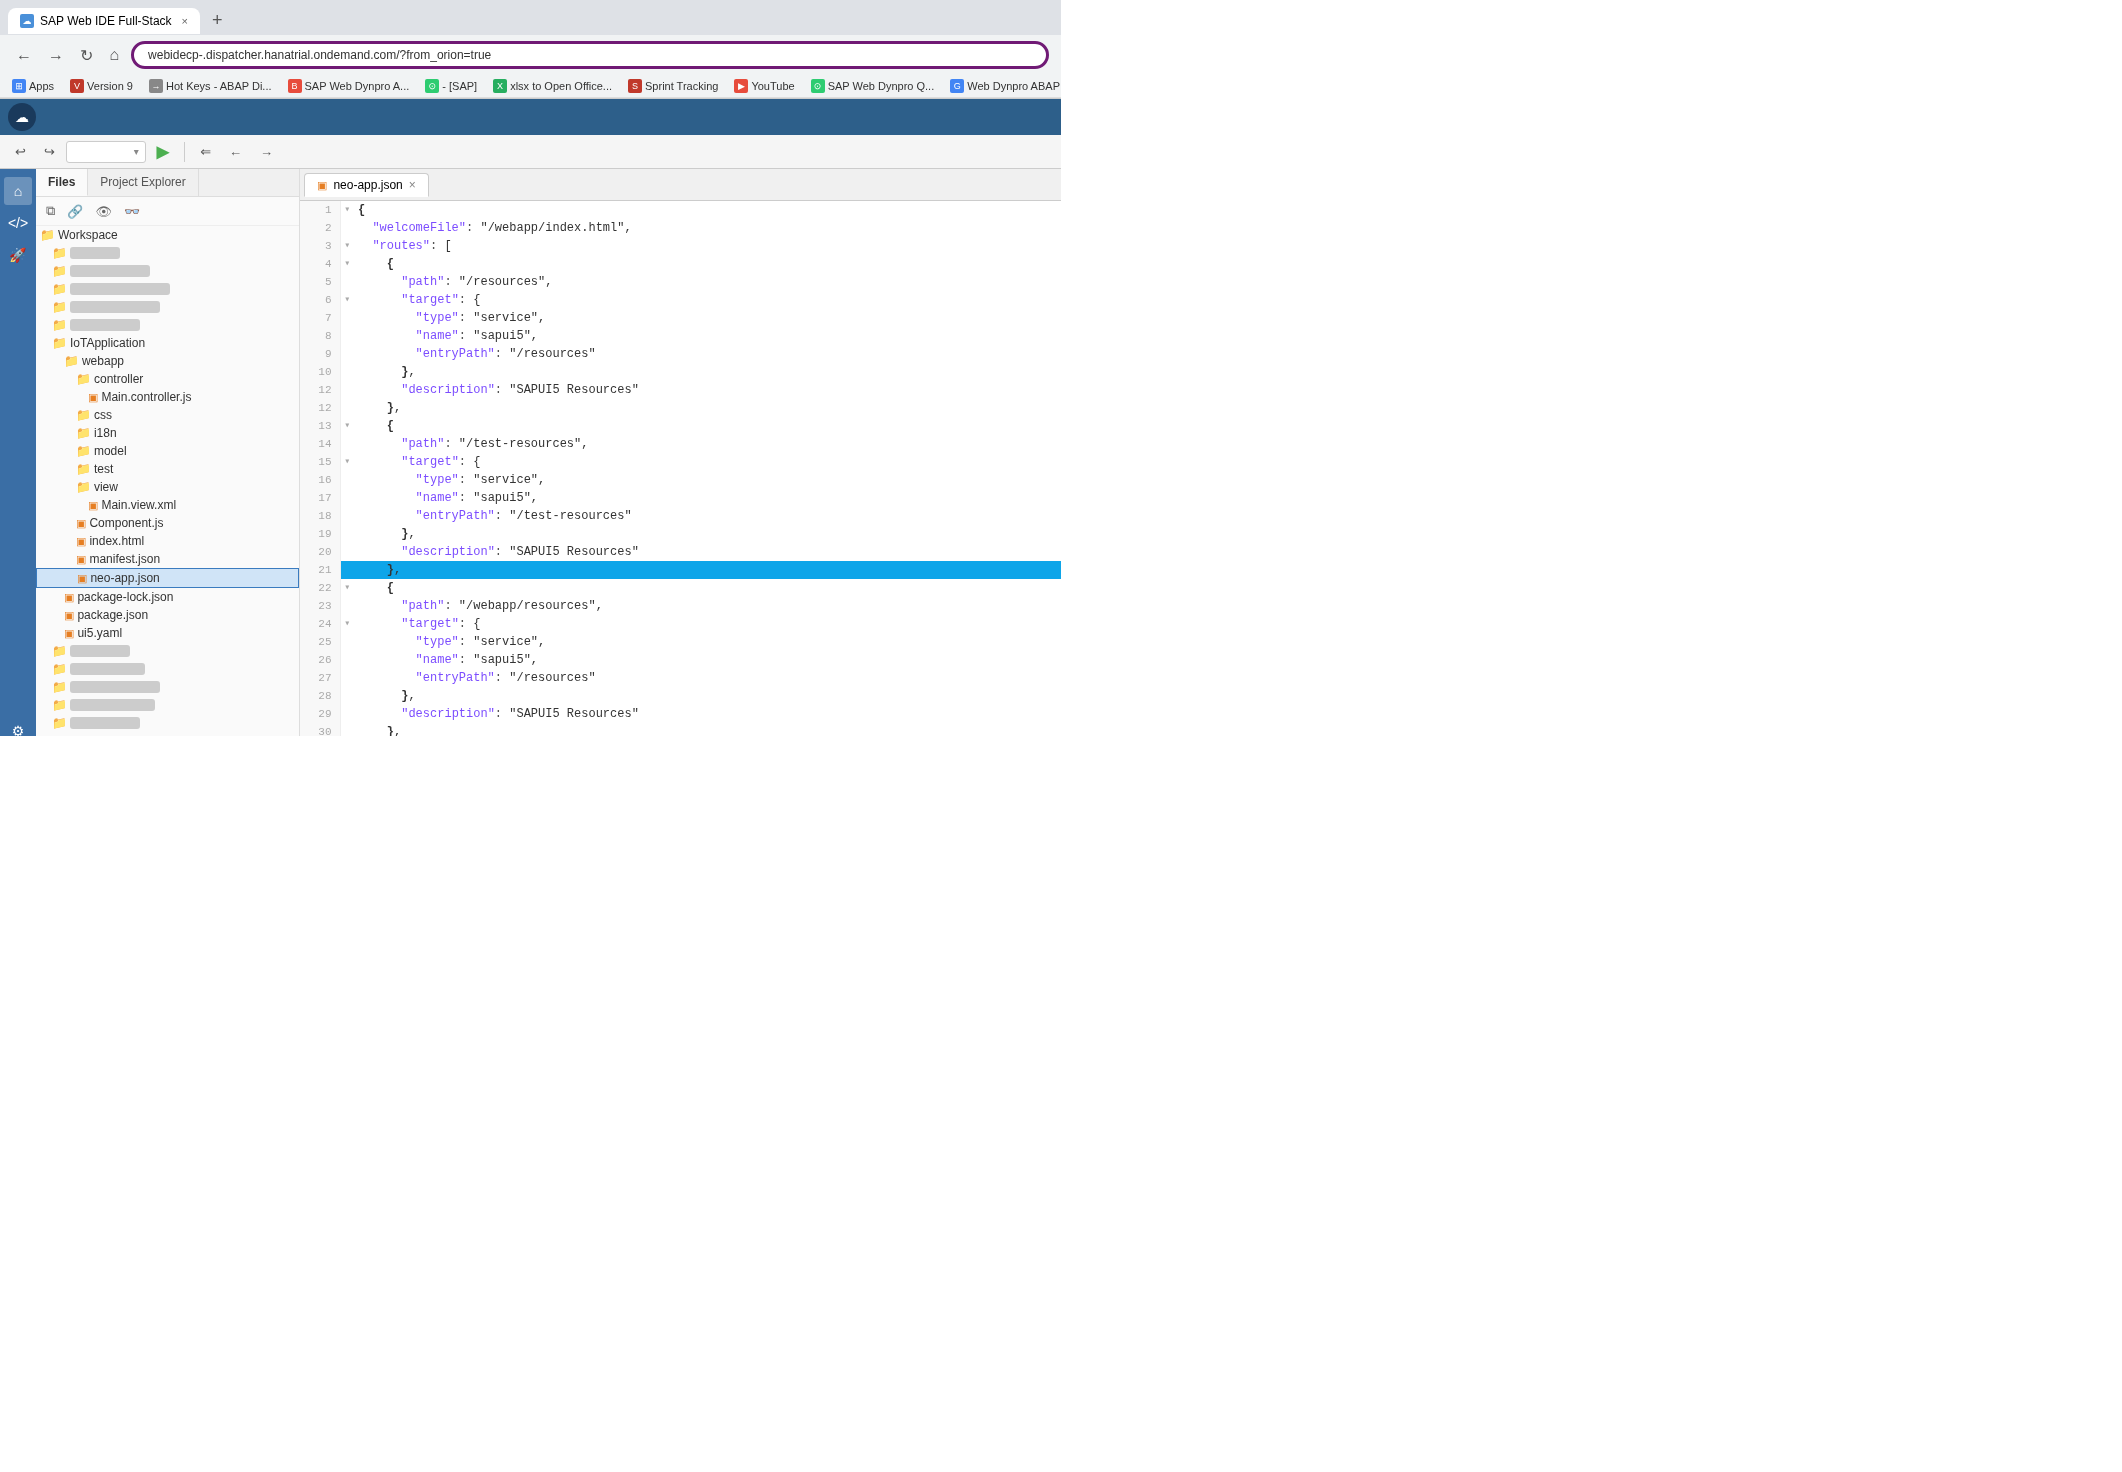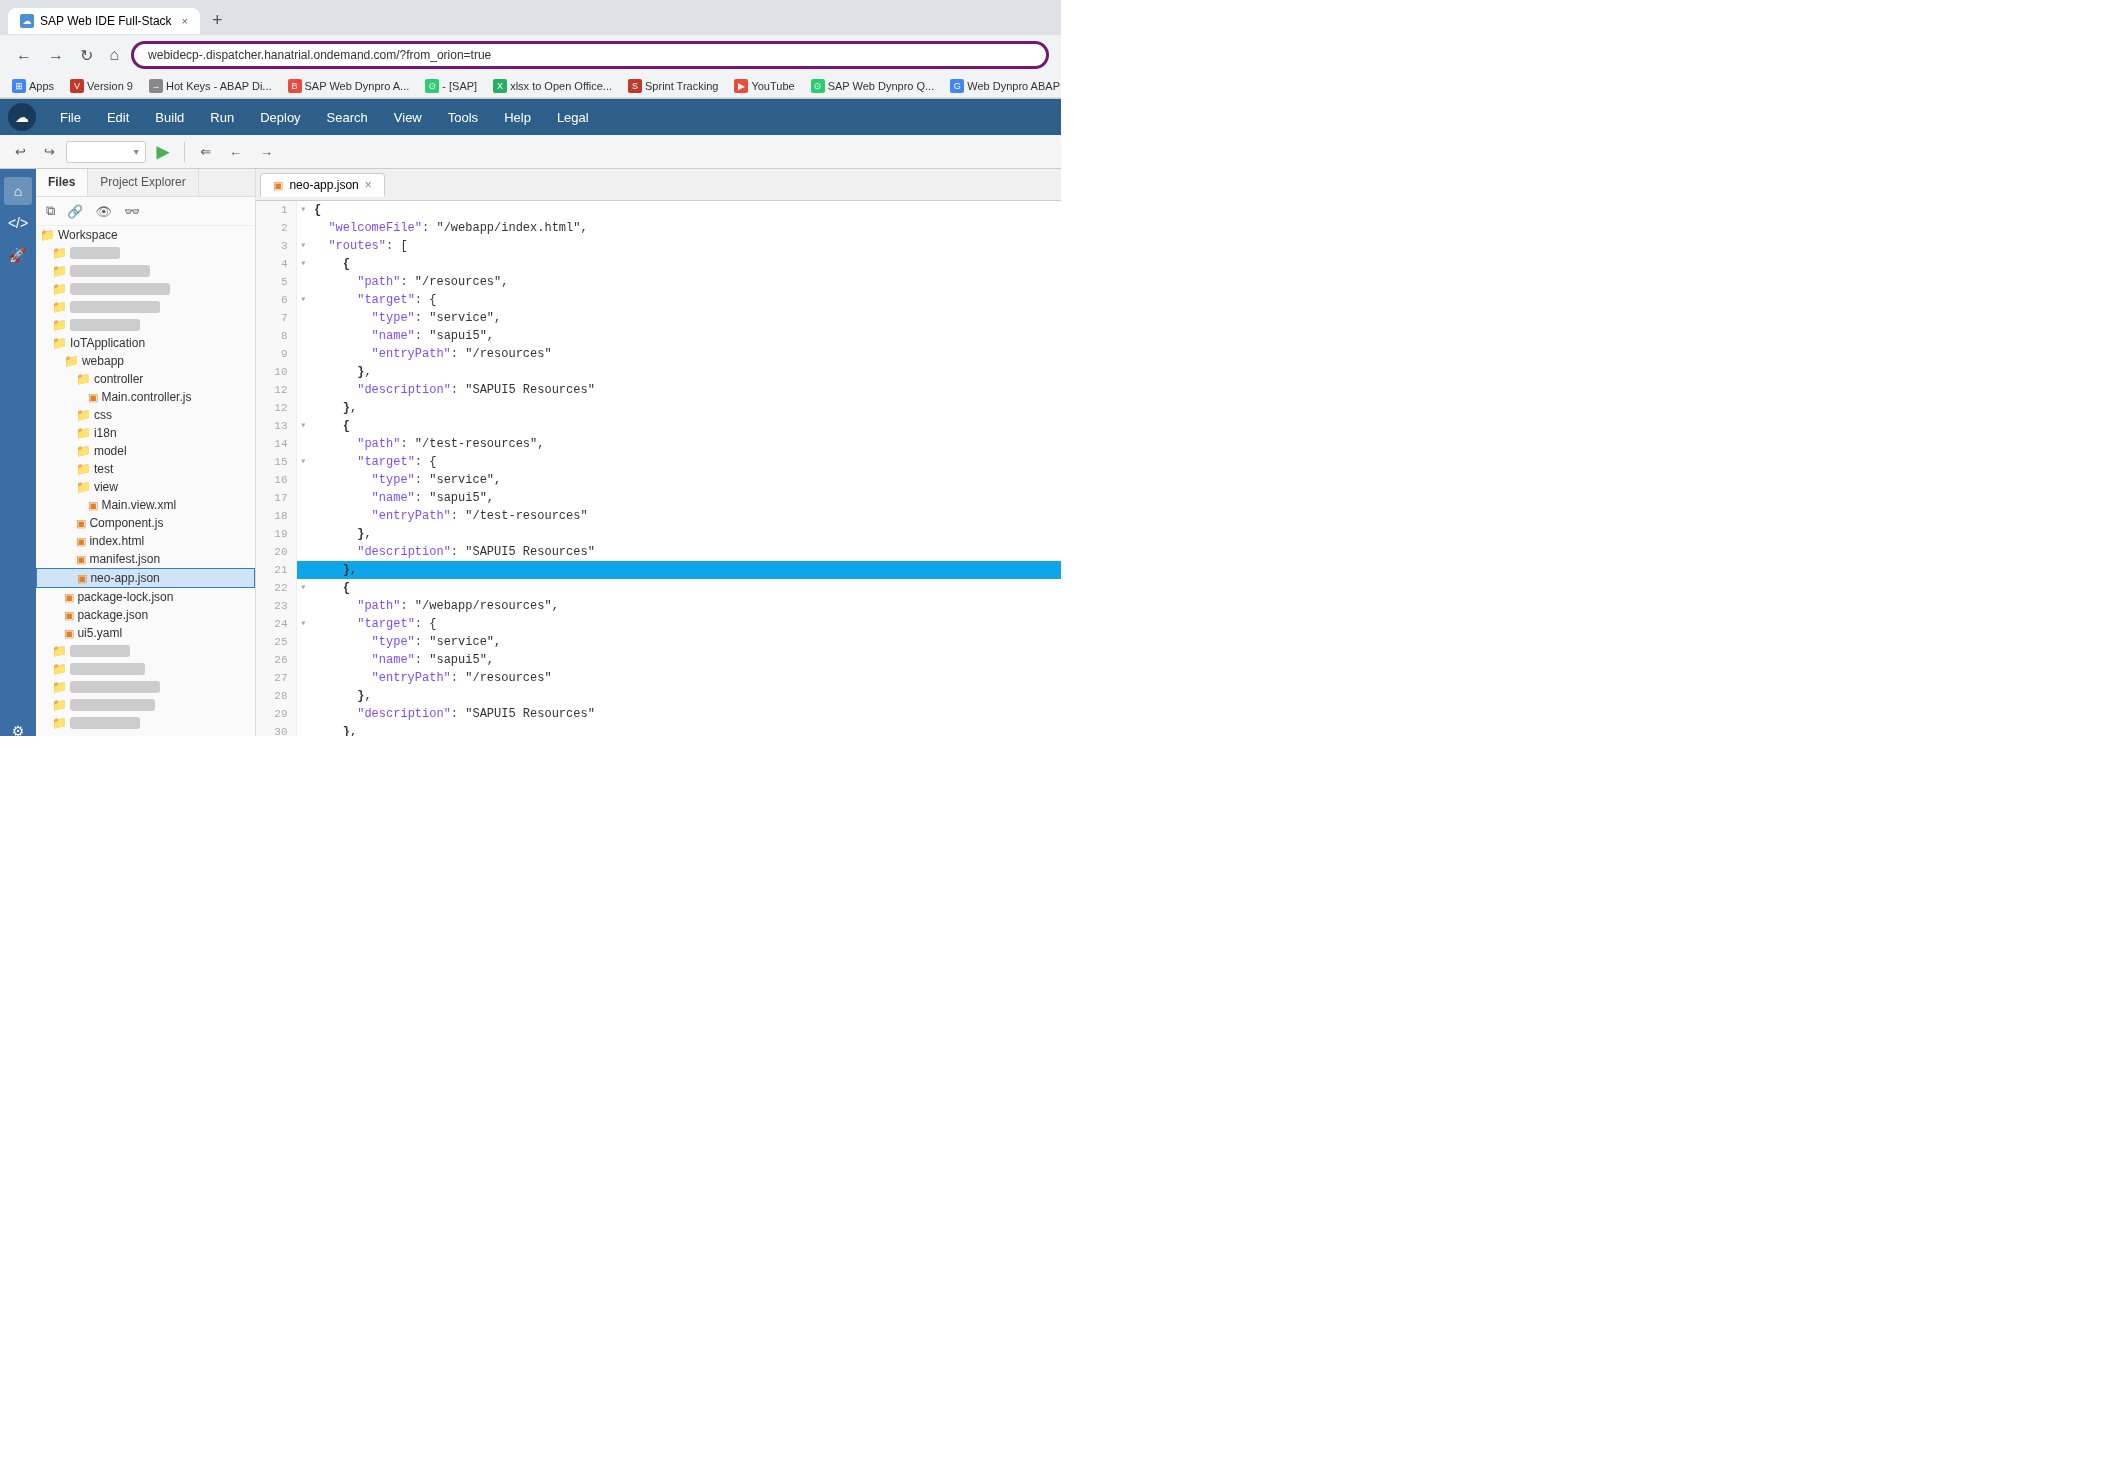--- a/index.html
+++ b/index.html
@@ -38,21 +38,21 @@
 
     
     .main-area { display: flex; flex: 1; overflow: hidden; }
 
     
     .side-icons { width: 36px; background: #3a6ea5; display: flex; flex-direction: column; align-items: center; padding: 8px 0; gap: 4px; }
     .side-icon { width: 28px; height: 28px; display: flex; align-items: center; justify-content: center; cursor: pointer; border-radius: 3px; color: white; font-size: 14px; }
     .side-icon.active { background: rgba(255,255,255,0.25); }
 
     
-    .file-panel { width: 220px; border-right: 1px solid #ddd; background: #fafafa; display: flex; flex-direction: column; overflow: hidden; }
+    .file-panel { width: 264px; border-right: 1px solid #ddd; background: #fafafa; display: flex; flex-direction: column; overflow: hidden; }
     .file-panel-tabs { display: flex; border-bottom: 1px solid #ddd; background: #f0f0f0; }
     .file-tab { padding: 6px 12px; cursor: pointer; font-size: 12px; color: #555; border-right: 1px solid #ddd; }
     .file-tab.active { background: #fafafa; font-weight: bold; color: #333; border-bottom: 1px solid #fafafa; }
     .file-toolbar { display: flex; align-items: center; padding: 4px 6px; gap: 4px; border-bottom: 1px solid #eee; }
     .file-toolbar-btn { background: none; border: none; cursor: pointer; font-size: 13px; color: #666; padding: 2px 4px; }
     .file-tree { flex: 1; overflow-y: auto; font-size: 12px; }
     .tree-item { display: flex; align-items: center; padding: 2px 4px; cursor: pointer; gap: 3px; }
     .tree-item.selected { background: #d0e4f7; border: 1px solid #3a7bbf; }
     .folder-icon { color: #5b8ac2; font-size: 12px; }
     .tree-label { font-size: 12px; color: #333; }
@@ -141,32 +141,20 @@
       <span>Web Dynpro ABAP</span>
     </span>
   </div>
 </div>
 
 <div class="app-container">
 
   <div class="app-menubar">
     <div class="app-logo">
       <span style="color:white;font-size:14px">☁</span>
-    </div>
-    <div class="menu-items">
-      <span class="menu-item">File</span>
-      <span class="menu-item">Edit</span>
-      <span class="menu-item">Build</span>
-      <span class="menu-item">Run</span>
-      <span class="menu-item">Deploy</span>
-      <span class="menu-item">Search</span>
-      <span class="menu-item">View</span>
-      <span class="menu-item">Tools</span>
-      <span class="menu-item">Help</span>
-      <span class="menu-item">Legal</span>
     </div>
   </div>
 
   <div class="app-toolbar">
     <button class="toolbar-btn">↩</button>
     <button class="toolbar-btn">↪</button>
     <div style="display:flex;align-items:center;border:1px solid #ccc;border-radius:3px;padding:2px 6px;min-width:80px;background:white;height:22px;">
       <span style="font-size:11px;color:#555;flex:1"></span>
       <span style="font-size:10px;color:#888">▾</span>
     </div>

